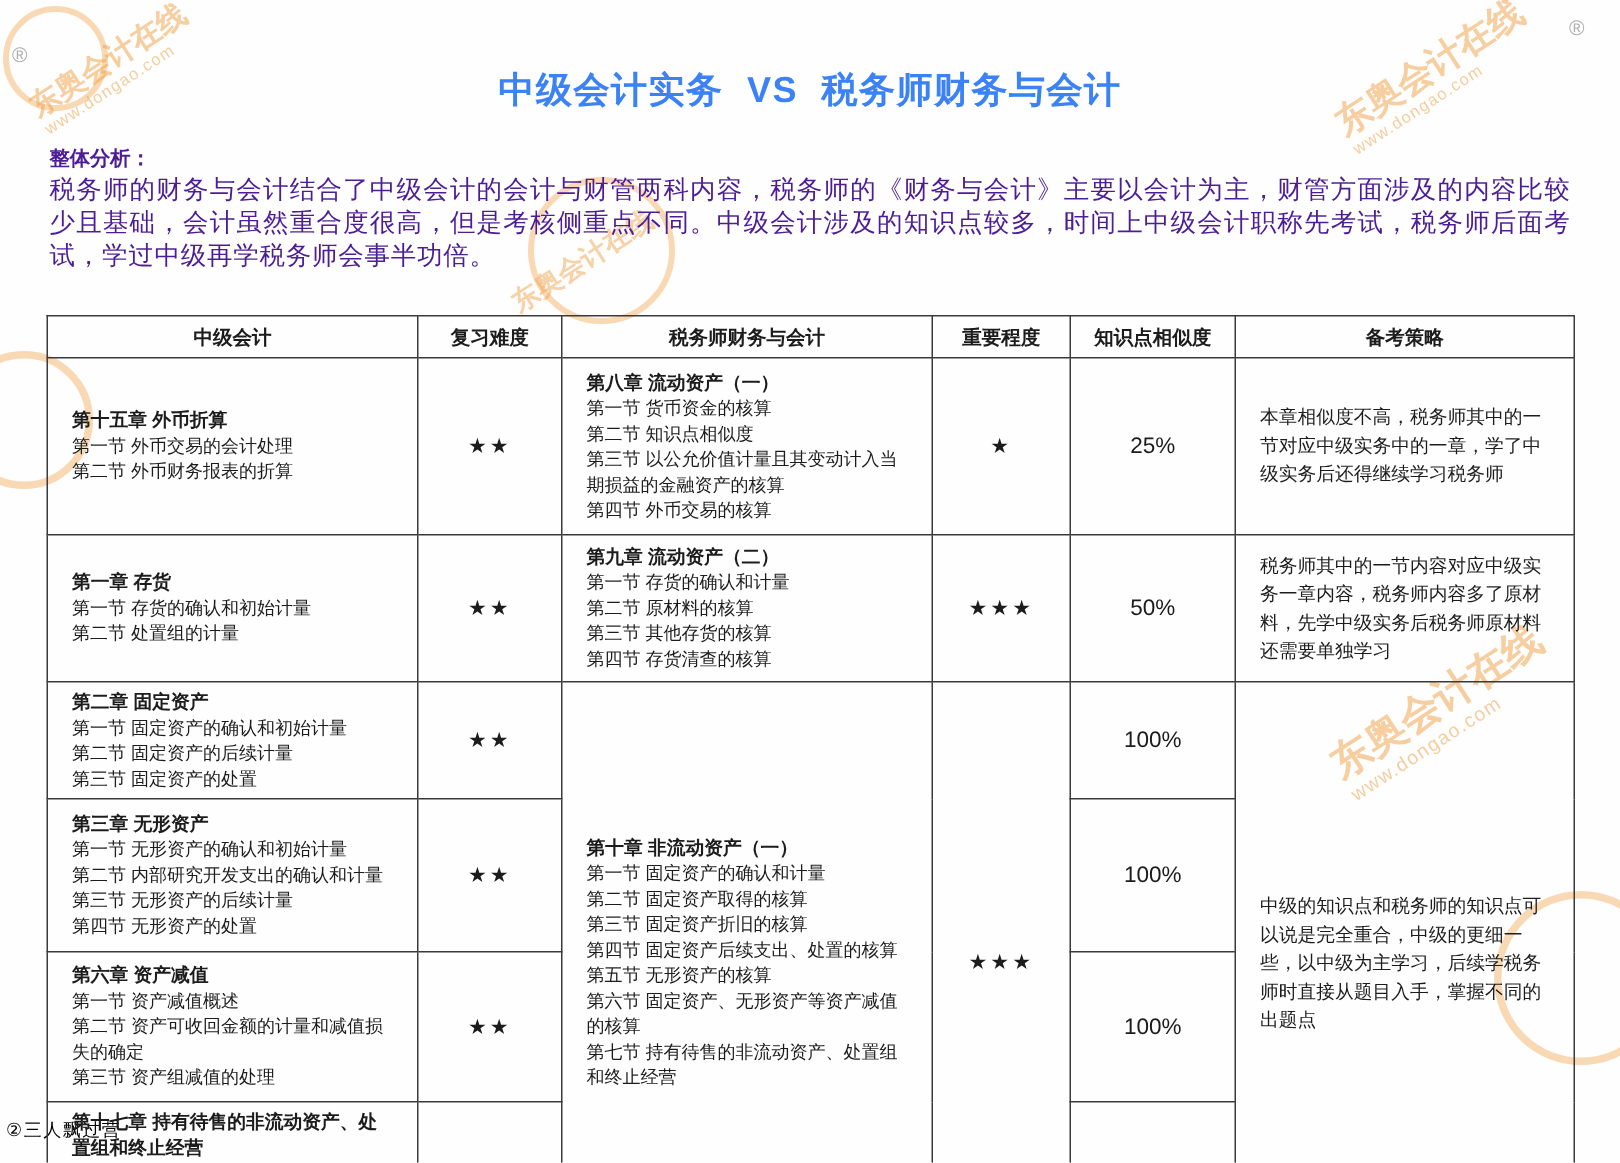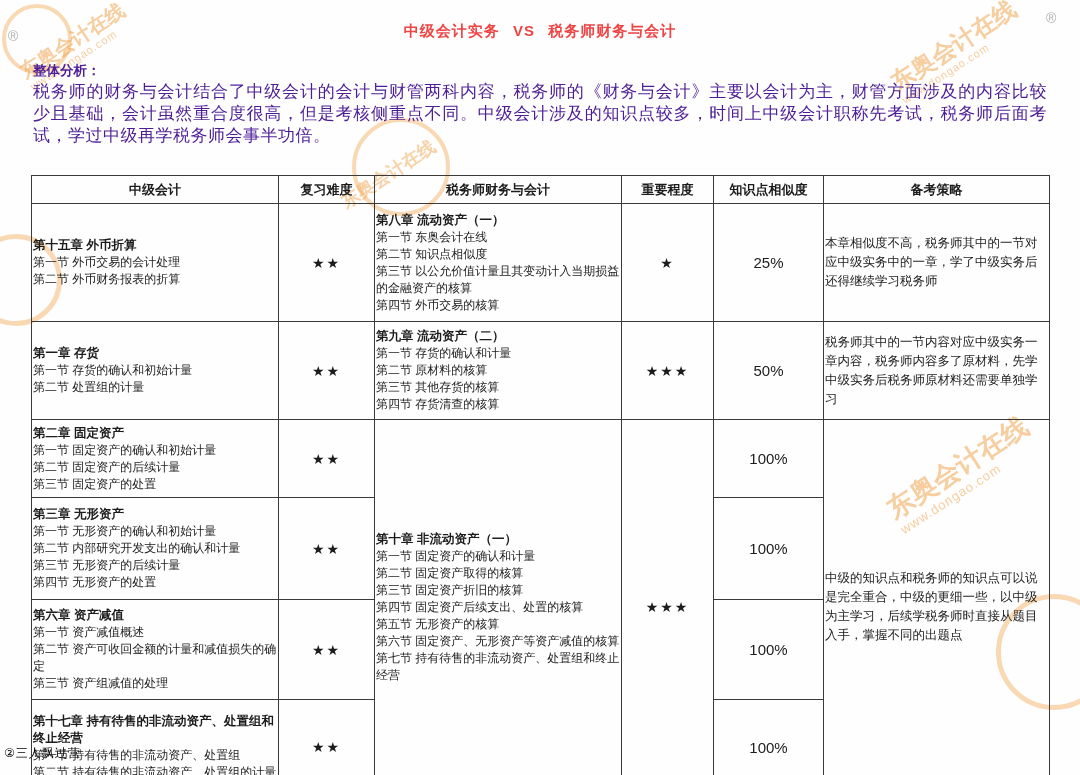--- a/index.html
+++ b/index.html
@@ -35,32 +35,32 @@
   .wm-reg1 { left:8px; top:28px; }
   .wm-reg2 { left:1046px; top:10px; }
   .wm-corner {
     position:absolute; left:4px; top:745px; font-size:12px; color:#000000;
     letter-spacing:1px;
   }
 
   
   .content { position:relative; z-index:1; }
   .doc-title {
-    margin-top:22px; text-align:center; font-size:15px; font-weight:bold;
-    letter-spacing:1px; word-spacing:8px; color:#ef4444;
+    margin-top:44px; text-align:center; font-size:24px; font-weight:bold;
+    letter-spacing:1px; word-spacing:8px; color:#3b82f6;
   }
   .analysis { margin:20px 33px 0 33px; color:#4c1d95; }
   .analysis-heading { font-size:13.5px; font-weight:bold; line-height:20px; }
   .analysis-body { font-size:17px; line-height:22px; text-align:justify; letter-spacing:0.5px; }
 
   table.cmp {
     margin:28px 0 0 31px; width:1018px;
     border-collapse:collapse; table-layout:fixed;
   }
-  .cmp th, .cmp td { border:1px solid #3a3a3a; vertical-align:middle; padding:4px 1px; background:transparent; }
+  .cmp th, .cmp td { border:1px solid #3a3a3a; vertical-align:middle; padding:4px 16px; background:transparent; }
   .cmp th { font-size:13px; font-weight:bold; text-align:center; padding:2px; }
   .h-hd { height:28px; }
   .h-r1 { height:118px; }
   .h-r2 { height:98px; }
   .h-g1 { height:78px; }
   .h-g2 { height:102px; }
   .h-g3 { height:100px; }
   .h-g4 { height:95px; }
 
   .chapter-title { font-weight:bold; font-size:12.5px; line-height:17px; }
@@ -143,21 +143,21 @@
             <div class="chapter-title">第十五章 外币折算</div>
             <div>
                 <div class="section-line">第一节 外币交易的会计处理</div>
                 <div class="section-line">第二节 外币财务报表的折算</div>
               </div>
           </td>
           <td class="c-center"><span class="stars">★★</span></td>
           <td>
             <div class="chapter-title">第八章 流动资产（一）</div>
             <div>
-                <div class="section-line">第一节 东奥会计在线</div>
+                <div class="section-line">第一节 货币资金的核算</div>
                 <div class="section-line">第二节 知识点相似度</div>
                 <div class="section-line">第三节 以公允价值计量且其变动计入当期损益的金融资产的核算</div>
                 <div class="section-line">第四节 外币交易的核算</div>
               </div>
           </td>
           <td class="c-center"><span class="stars">★</span></td>
           <td class="c-center similarity">25%</td>
           <td class="strategy">本章相似度不高，税务师其中的一节对应中级实务中的一章，学了中级实务后还得继续学习税务师</td>
         </tr>
 

